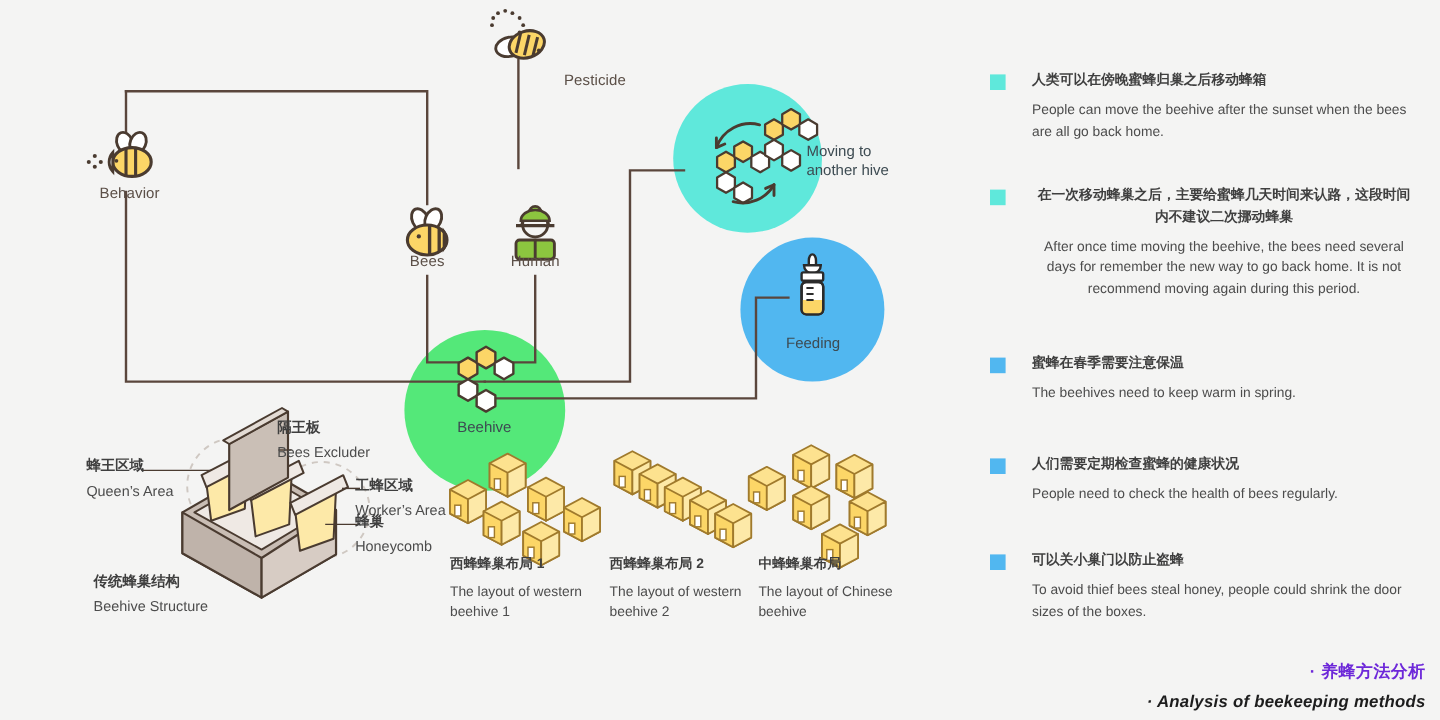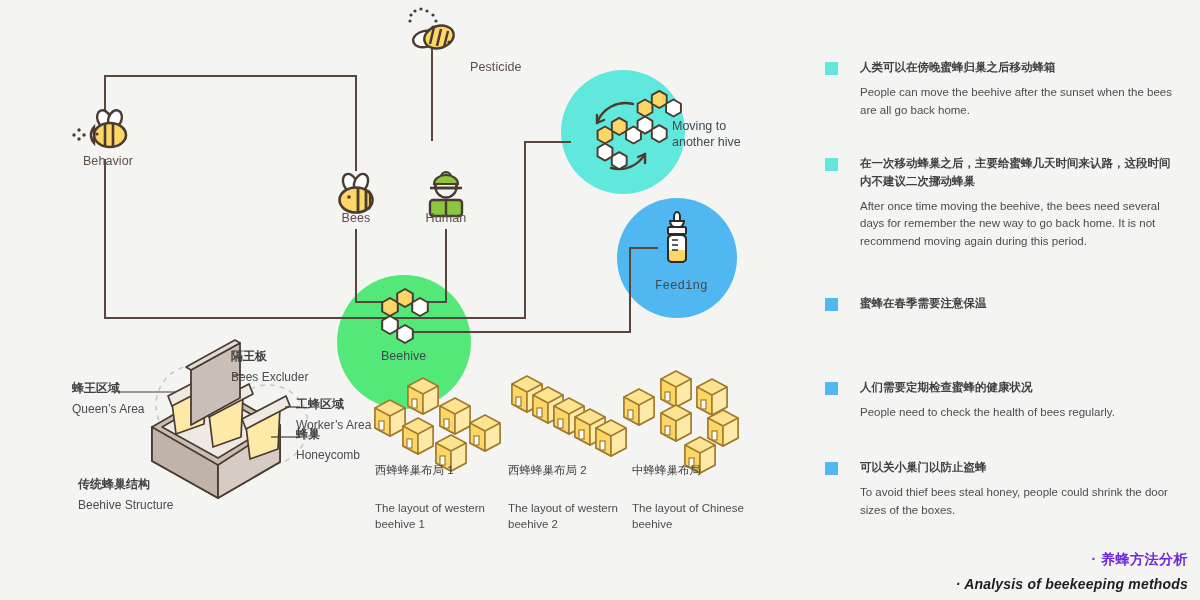--- a/index.html
+++ b/index.html
@@ -58,21 +58,21 @@
   .legend-en{
     margin-left:40px;
     margin-top:7px;
     font-size:11.5px;
     line-height:1.55;
     color:#4c4c4c;
   }
 
   
   .layout-cap{position:absolute;font-size:11.5px;color:#3f3f3f;line-height:1.45;}
-  .layout-cap .cn{font-weight:400;margin-bottom:21px;display:block;}
+  .layout-cap .cn{font-weight:700;margin-bottom:7px;display:block;}
   .layout-cap .en{display:block;color:#4c4c4c;}
 
   
   .callout{position:absolute;font-size:12px;line-height:1.45;color:#3f3f3f;white-space:nowrap;}
   .callout .cn{display:block;font-weight:600;margin-bottom:4px;}
   .callout .en{display:block;color:#4c4c4c;}
   .callout.right{text-align:left;}
   .callout.left{text-align:left;}
 
   
@@ -368,21 +368,21 @@
 
   <div class="node-label center" style="left:108px;top:154px;">Behavior</div>
   <div class="node-label center" style="left:356px;top:211px;">Bees</div>
   <div class="node-label center" style="left:446px;top:211px;">Human</div>
   <div class="node-label" style="left:470px;top:60px;">Pesticide</div>
 
   <div class="circle-label" style="left:672px;top:119px;">
     <span>Moving to</span><br>
     <span>another hive</span>
   </div>
-  <div class="circle-label" style="left:655px;top:279px;font-family:Liberation Mono, monospace;">Feeding</div>
+  <div class="circle-label" style="left:655px;top:279px;">Feeding</div>
   <div class="circle-label" style="left:381px;top:349px;">Beehive</div>
 
   <div class="callout left" style="left:72px;top:380px;">
     <span class="cn">蜂王区域</span>
     <span class="en">Queen’s Area</span>
   </div>
   <div class="callout left" style="left:231px;top:348px;">
     <span class="cn">隔王板</span>
     <span class="en">Bees Excluder</span>
   </div>
@@ -413,29 +413,30 @@
   </div>
 
   <div class="legend">
 
     <div class="legend-item" style="top:59px;">
       <span class="swatch" style="background:#5fe8db;"></span>
       <div class="legend-cn">人类可以在傍晚蜜蜂归巢之后移动蜂箱</div>
       <div class="legend-en">People can move the beehive after the sunset when the bees are all go back home.</div>
     </div>
 
-    <div class="legend-item" style="top:155px;">
+    <div class="legend-item" style="top:155px;text-align:center;">
       <span class="swatch" style="background:#5fe8db;"></span>
       <div class="legend-cn">在一次移动蜂巢之后，主要给蜜蜂几天时间来认路，这段时间内不建议二次挪动蜂巢</div>
       <div class="legend-en">After once time moving the beehive, the bees need several days for remember the new way to go back home. It is not recommend moving again during this period.</div>
     </div>
 
     <div class="legend-item" style="top:295px;">
       <span class="swatch" style="background:#51b7f0;"></span>
       <div class="legend-cn">蜜蜂在春季需要注意保温</div>
+      <div class="legend-en">The beehives need to keep warm in spring.</div>
     </div>
 
     <div class="legend-item" style="top:379px;">
       <span class="swatch" style="background:#51b7f0;"></span>
       <div class="legend-cn">人们需要定期检查蜜蜂的健康状况</div>
       <div class="legend-en">People need to check the health of bees regularly.</div>
     </div>
 
     <div class="legend-item" style="top:459px;">
       <span class="swatch" style="background:#51b7f0;"></span>

